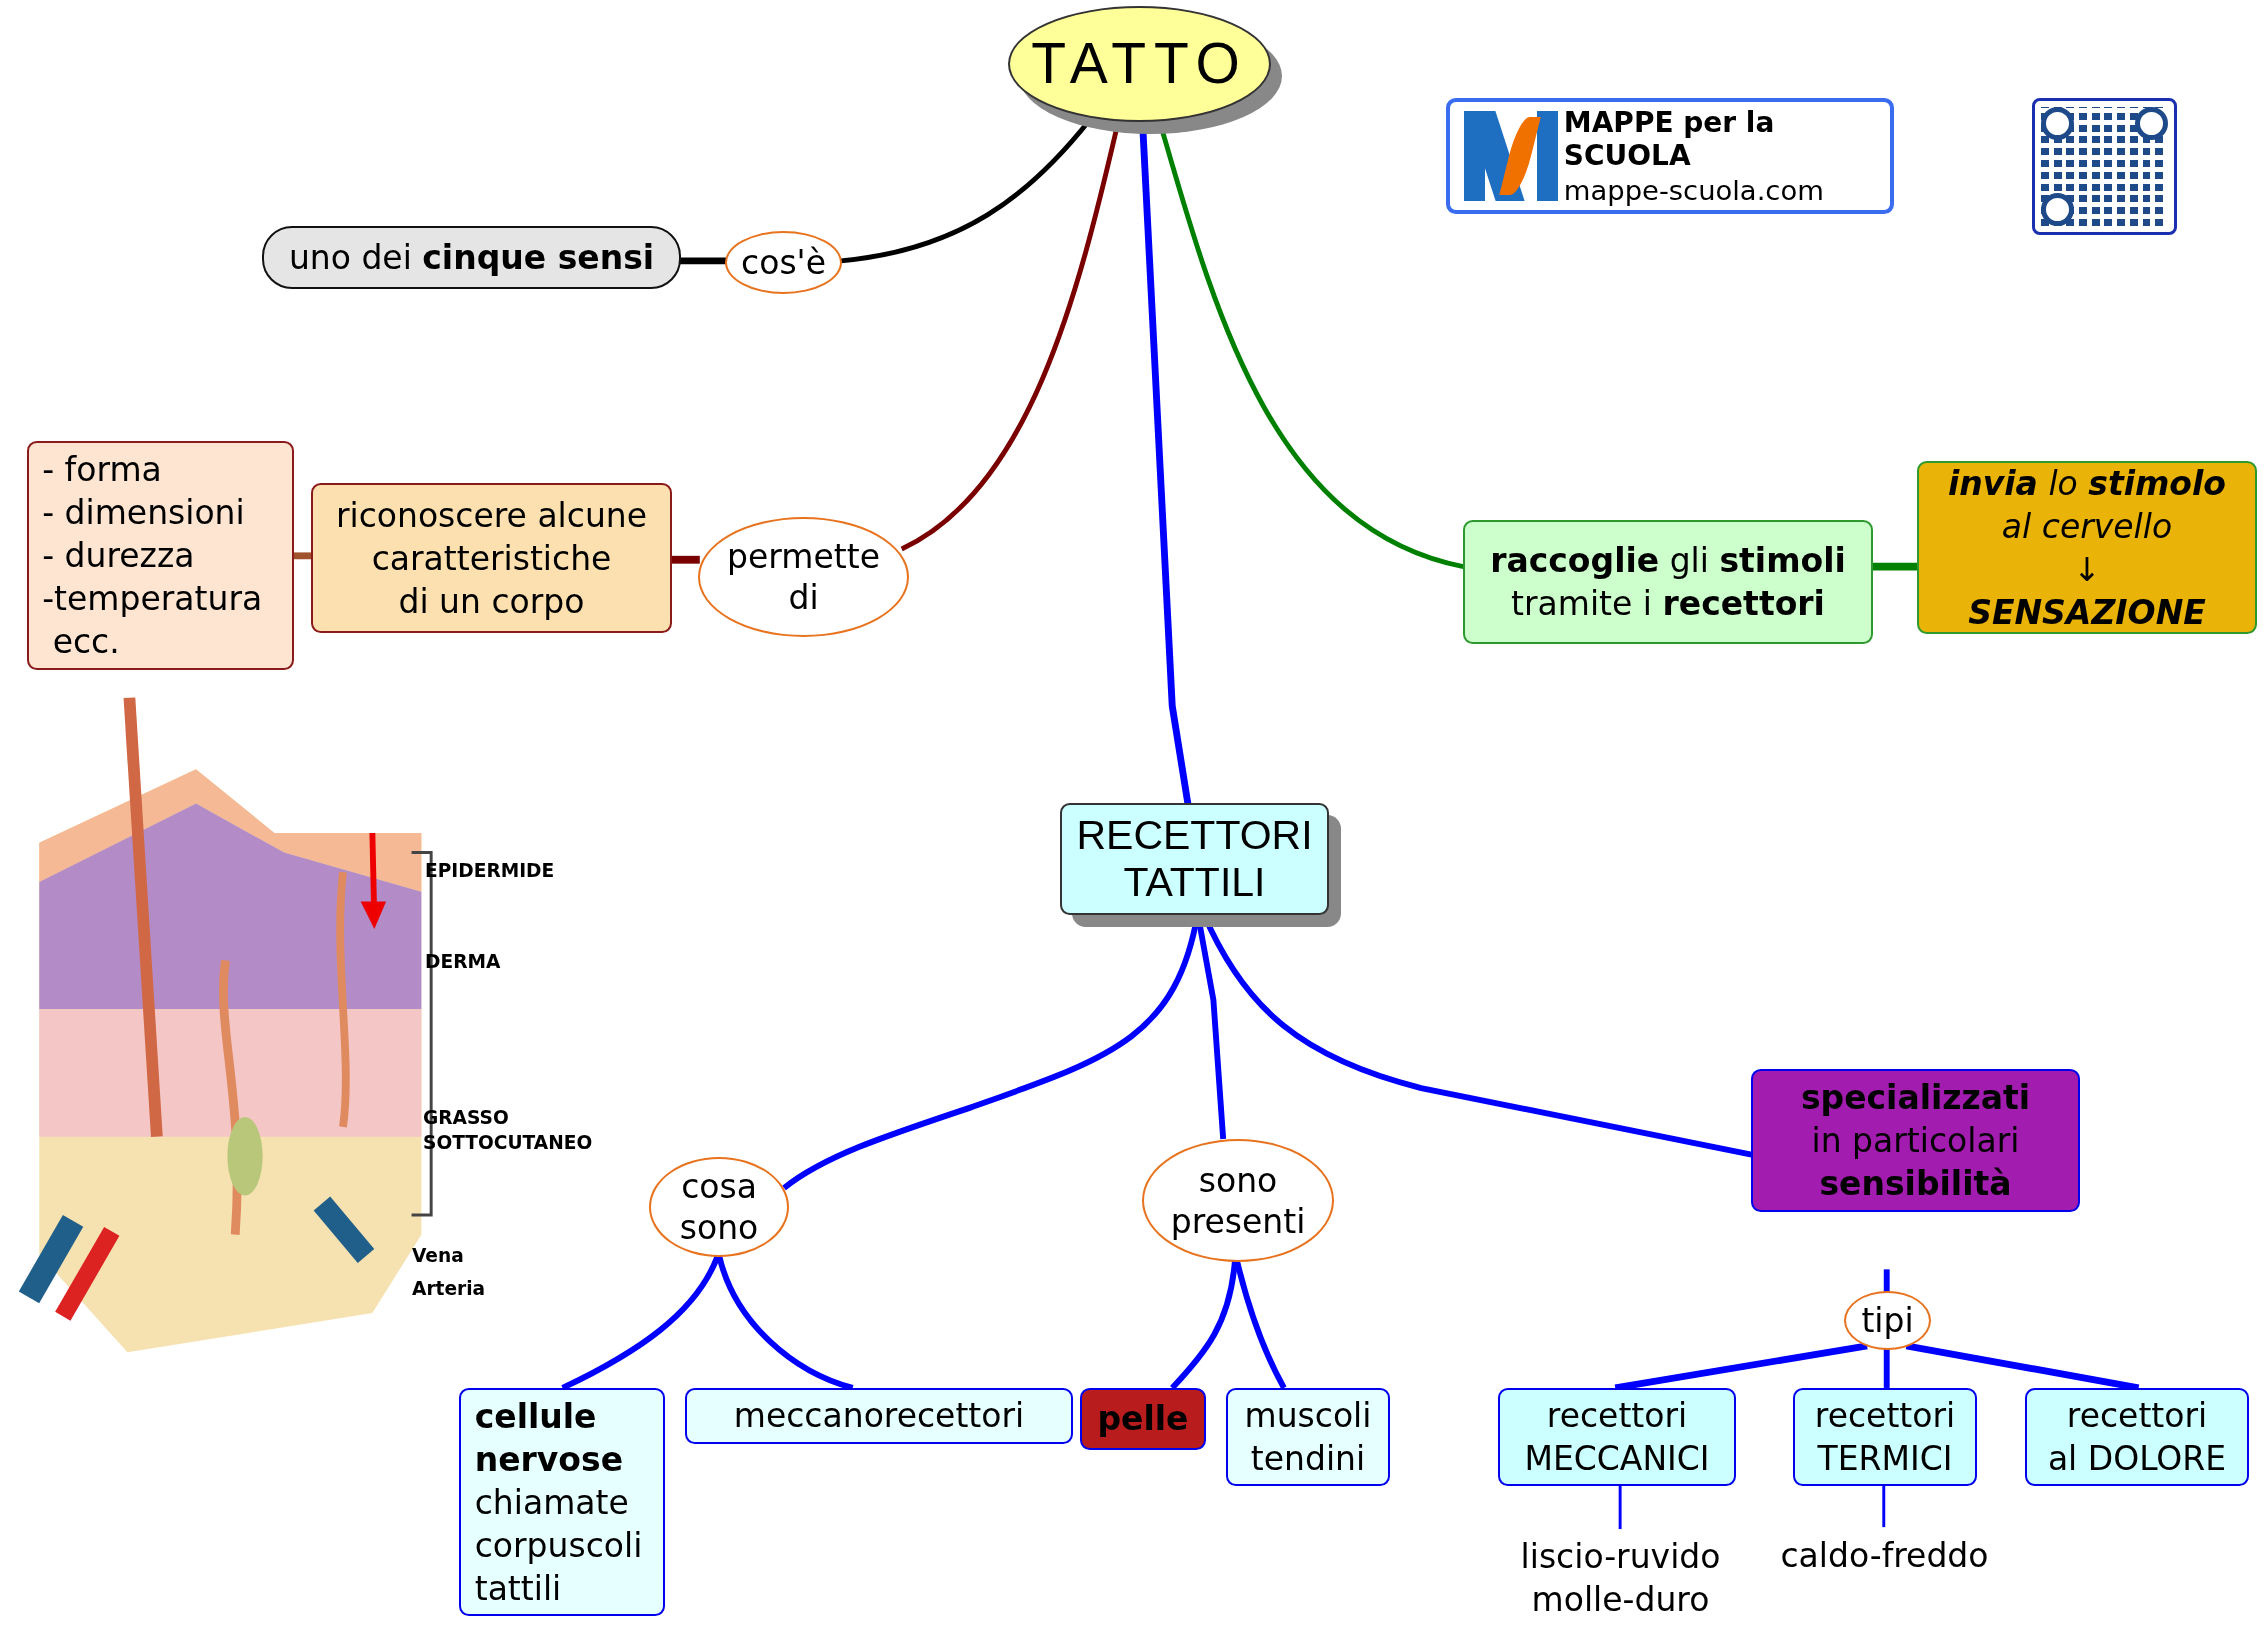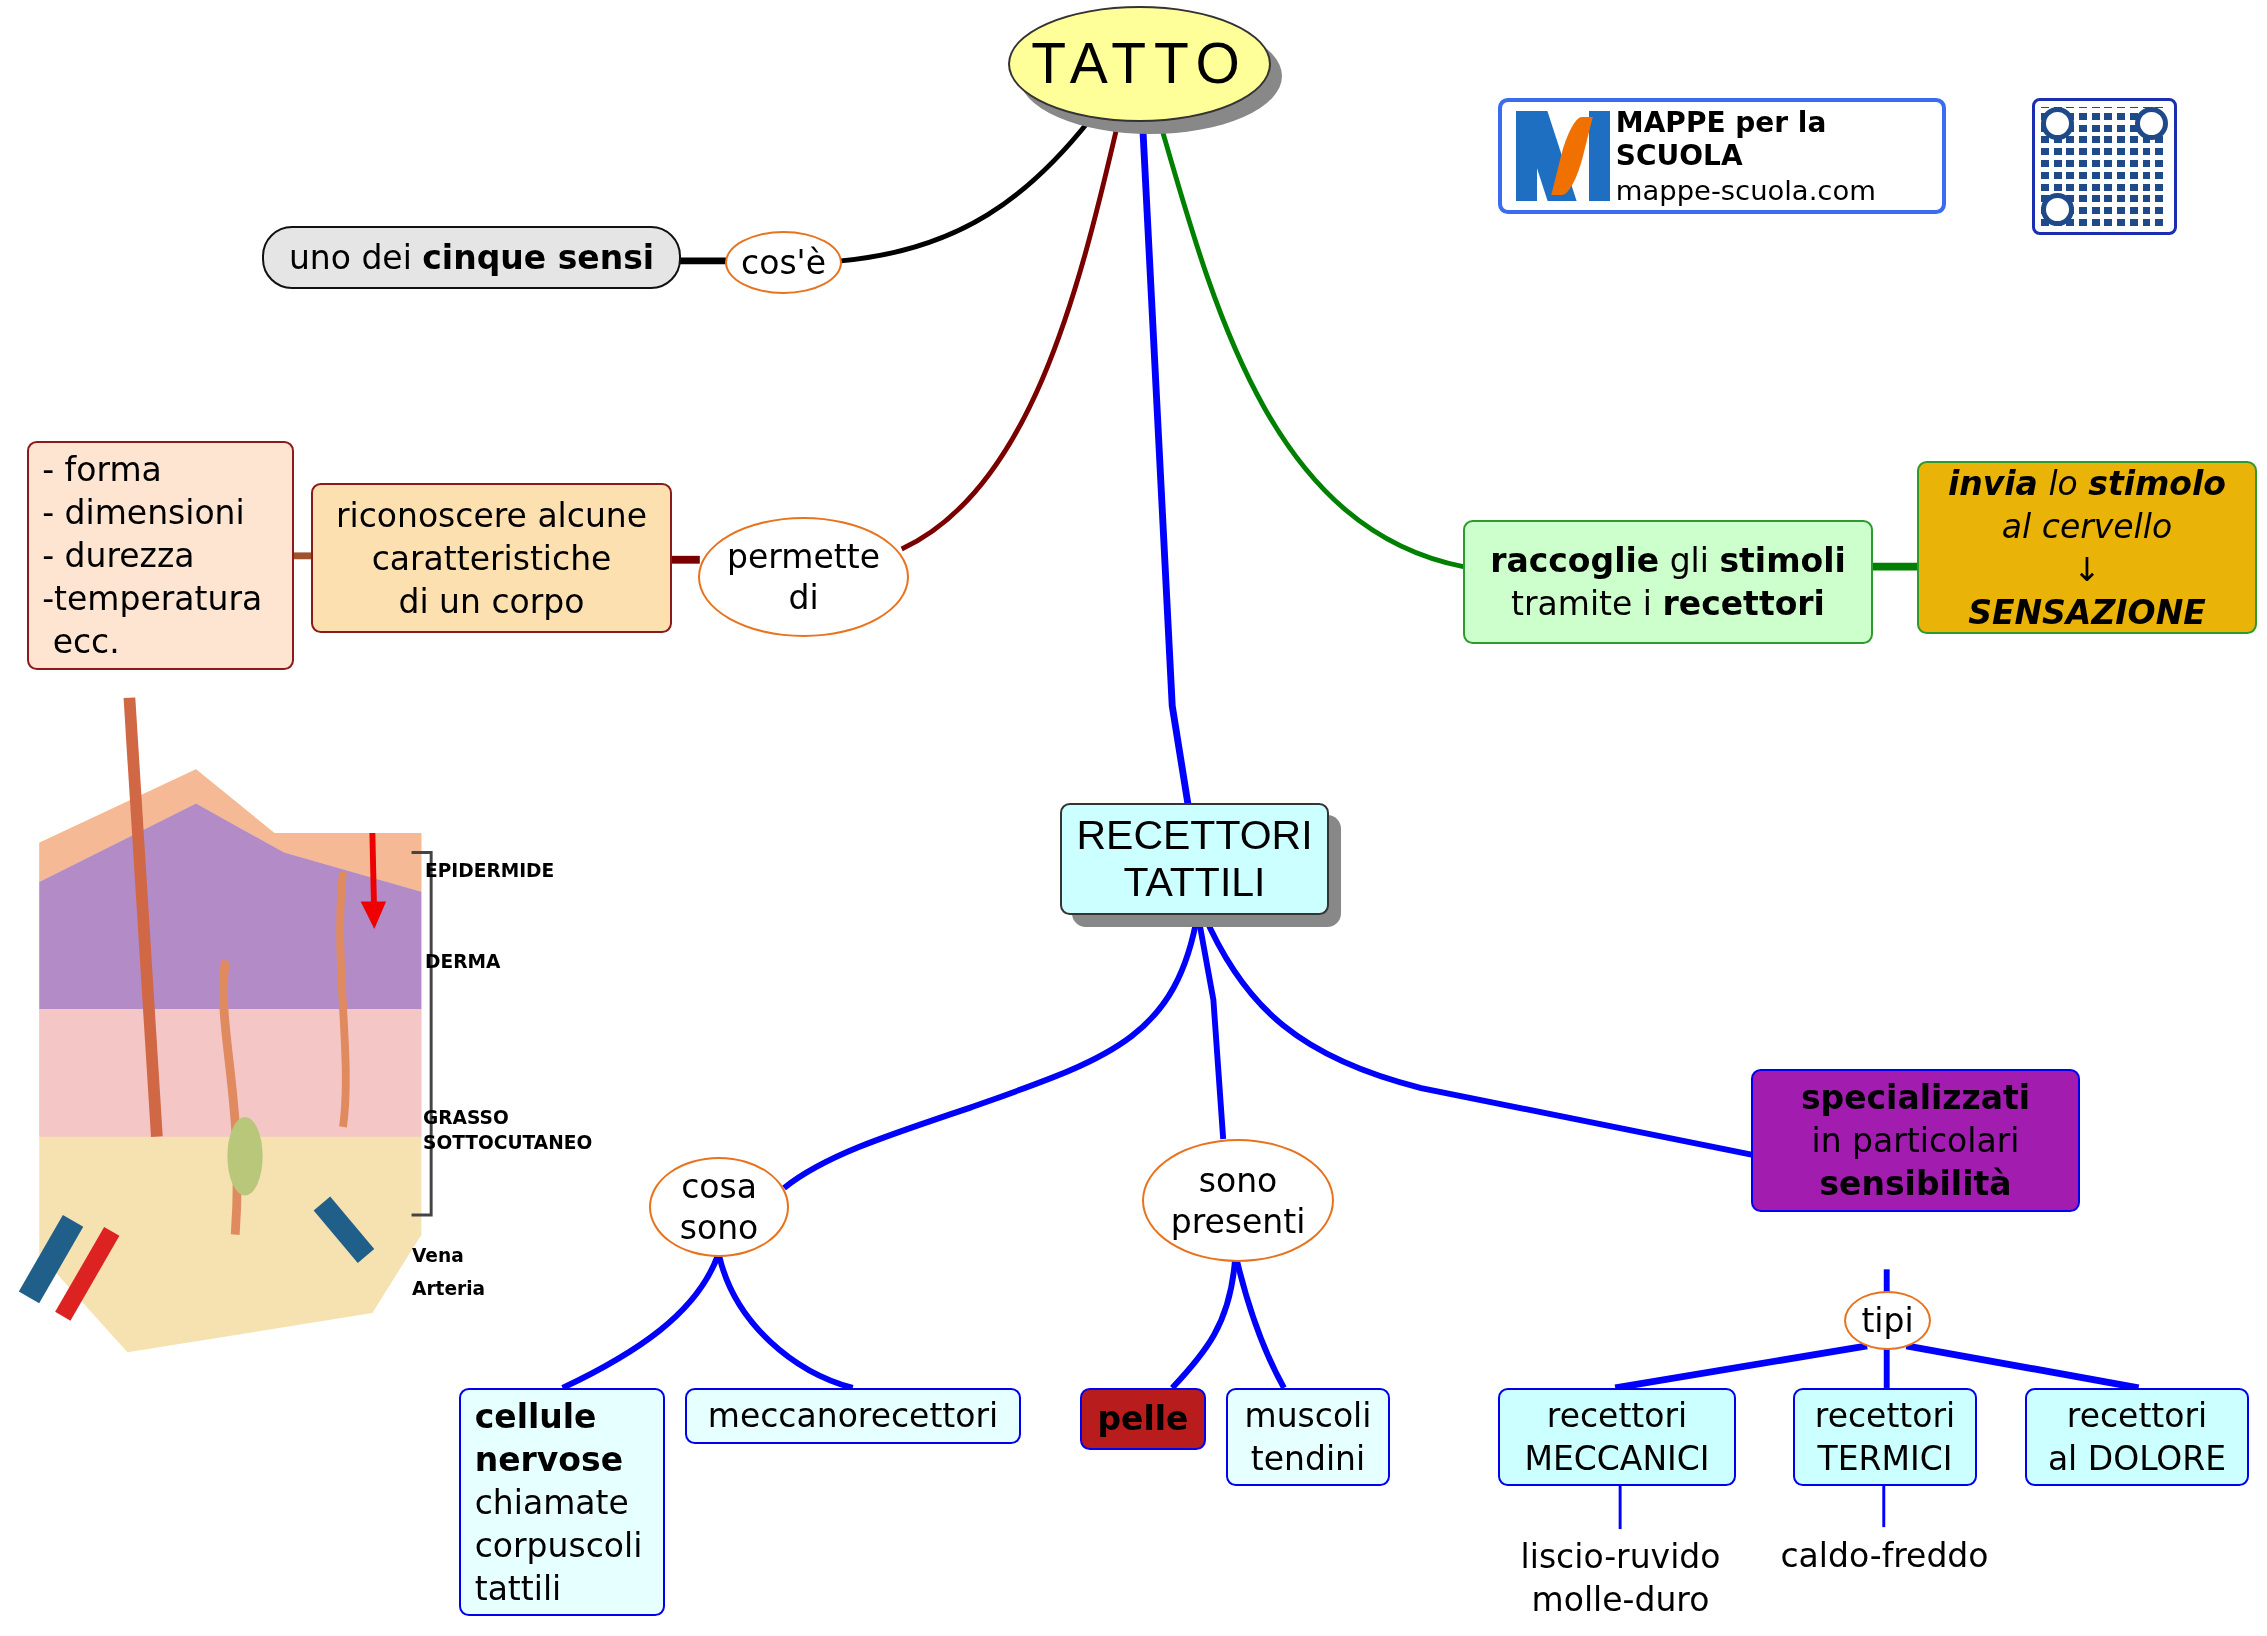--- a/index.html
+++ b/index.html
@@ -42,21 +42,21 @@
   <path d="M1945,1373 L2182,1416" stroke="#0000ff" stroke-width="7" fill="none"></path>
   <path d="M1653,1515 L1653,1560" stroke="#0000ff" stroke-width="3" fill="none"></path>
   <path d="M1922,1515 L1922,1558" stroke="#0000ff" stroke-width="3" fill="none"></path>
 </svg>
 
 <div style="position:absolute;left:1019px;top:17.6px;width:263px;height:116px;border-radius:50%;background:#888;"></div>
 <div class="node" style="left:1008px;top:5.9px;width:263px;height:116px;border-radius:50%;background:#ffff99;border:2.9px solid #333;">
   <span style="font-size:57px;letter-spacing:7.8px;font-family:'Liberation Sans',sans-serif;">TATTO</span>
 </div>
 
-<div style="position:absolute;left:1498px;top:98px;width:448px;height:116px;box-sizing:border-box;border:4.9px solid #3a6cf0;border-radius:9.8px;background:#fff;display:flex;align-items:center;">
+<div style="position:absolute;left:1446px;top:98px;width:448px;height:116px;box-sizing:border-box;border:4.9px solid #3a6cf0;border-radius:9.8px;background:#fff;display:flex;align-items:center;">
   <div style="position:relative;width:94px;height:90px;margin-left:13.7px;">
     <div style="position:absolute;left:0;top:0;width:21.6px;height:90px;background:#1e6fc2;"></div>
     <div style="position:absolute;left:73px;top:0;width:21.6px;height:90px;background:#1e6fc2;"></div>
     <div style="position:absolute;left:17.6px;top:0;width:29px;height:90px;background:#1e6fc2;transform:skewX(18deg);"></div>
     <div style="position:absolute;left:45px;top:5.9px;width:21.6px;height:78px;background:#f07000;border-radius:50% 0 50% 0;transform:skewX(-14deg);"></div>
   </div>
   <div style="margin-left:11.8px;display:flex;flex-direction:column;">
     <span style="font-size:28px;font-weight:bold;">MAPPE per la SCUOLA</span>
     <span style="font-size:27.4px;margin-top:3.9px;">mappe-scuola.com</span>
   </div>
@@ -141,21 +141,21 @@
   <span>cosa</span>
   <span>sono</span>
 </div>
 <div class="node rbox t34" style="left:459px;top:1388px;width:206px;height:228px;background:#e6ffff;border-color:#0000ee;align-items:flex-start;padding-left:13.7px;text-align:left;line-height:43px;">
   <span class="b">cellule</span>
   <span class="b">nervose</span>
   <span>chiamate</span>
   <span>corpuscoli</span>
   <span>tattili</span>
 </div>
-<div class="node rbox t34" style="left:685px;top:1388px;width:336px;height:56px;background:#e6ffff;border-color:#0000ee;">
+<div class="node rbox t34" style="left:685px;top:1388px;width:388px;height:56px;background:#e6ffff;border-color:#0000ee;">
   <span>meccanorecettori</span>
 </div>
 
 <div class="node ell" style="left:1142px;top:1139px;width:192px;height:123px;line-height:41px;">
   <span>sono</span>
   <span>presenti</span>
 </div>
 <div class="node rbox t34" style="left:1080px;top:1388px;width:126px;height:62px;background:#b91c1c;border-color:#0000ee;align-items:center;">
   <span class="b">pelle</span>
 </div>

